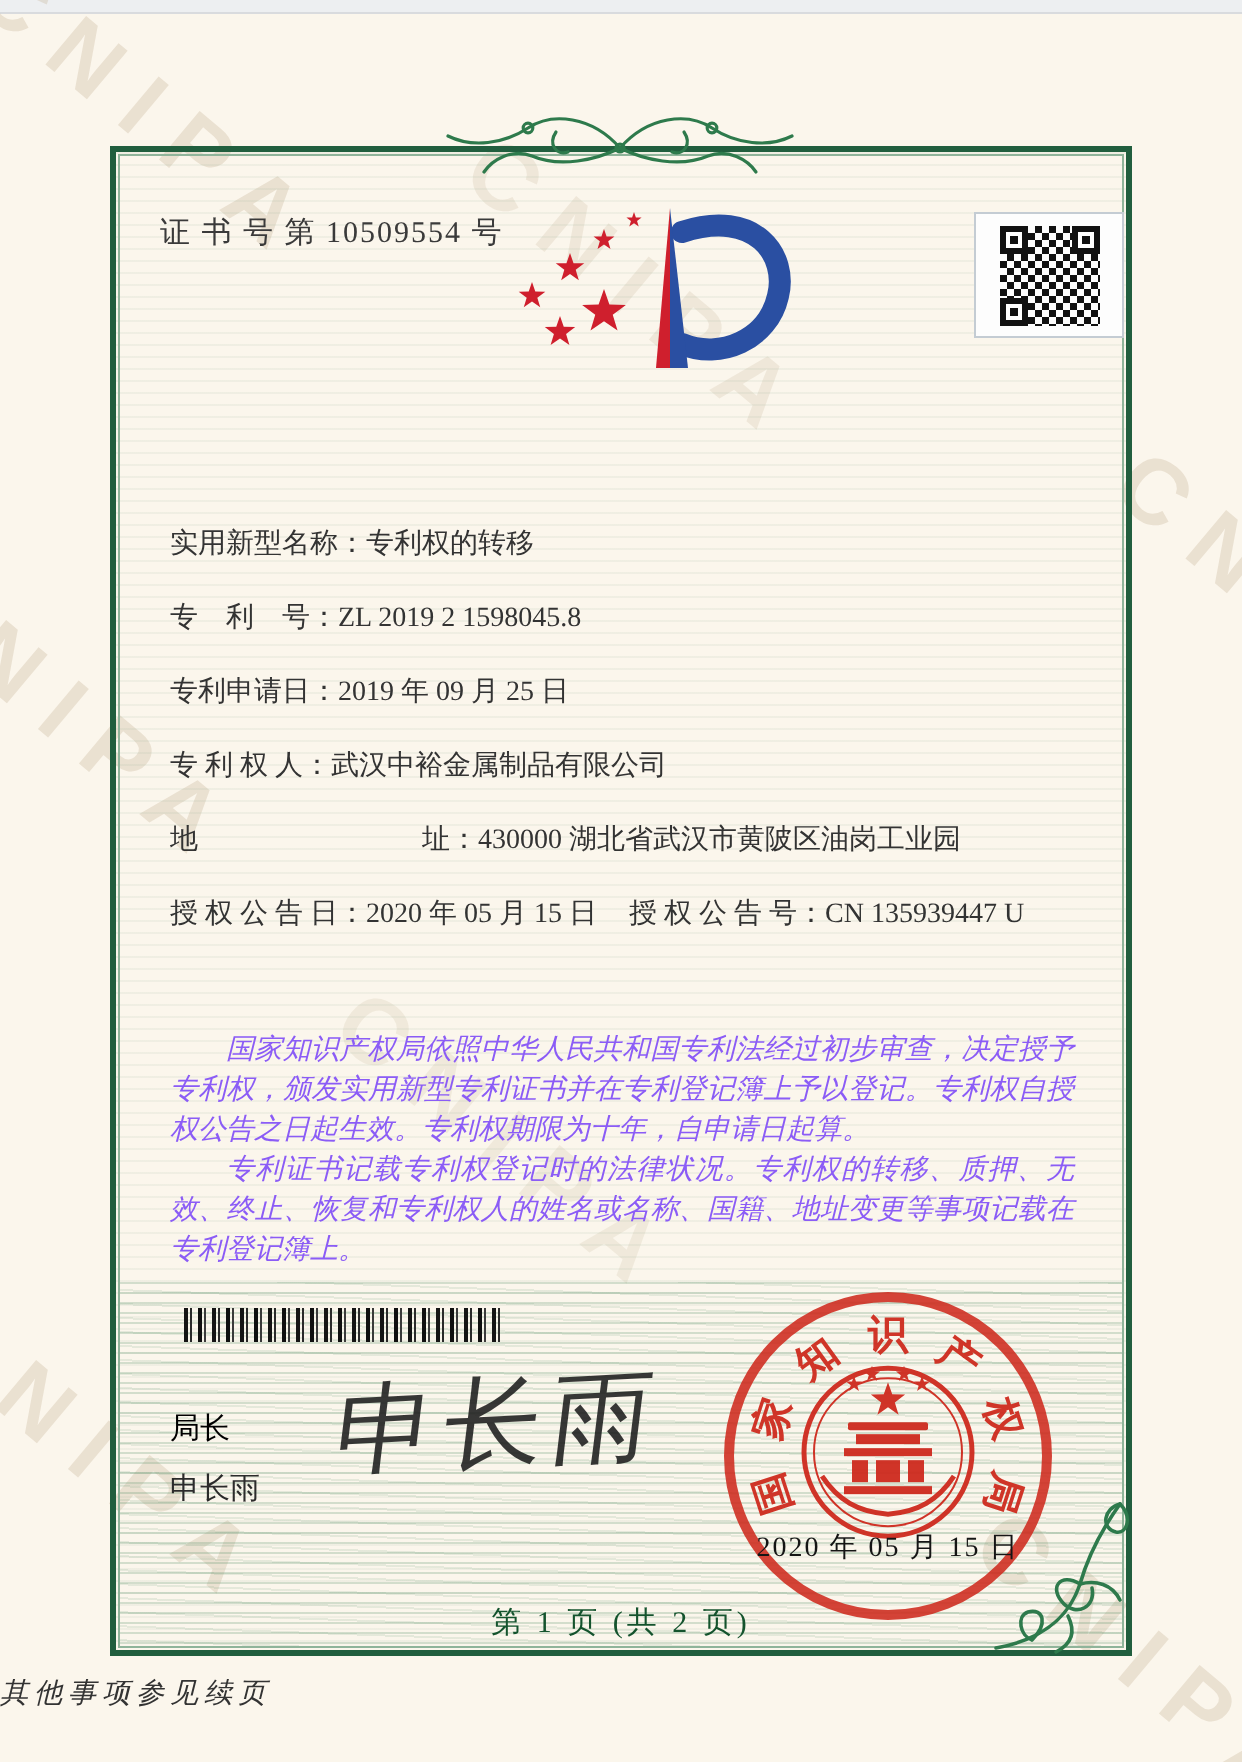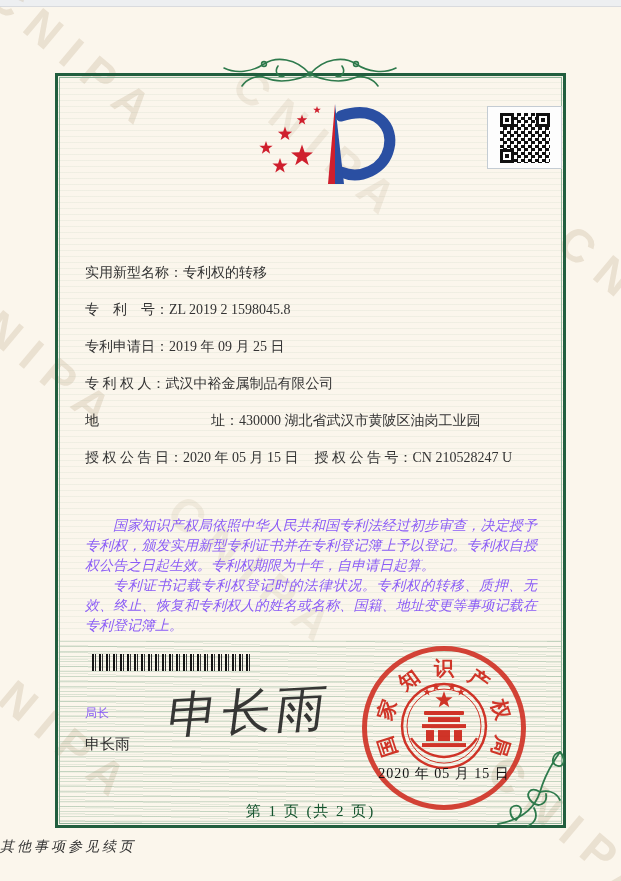--- a/index.html
+++ b/index.html
@@ -62,21 +62,21 @@
     font-size:14px; line-height:20px; color:#8b5cf6; text-align:justify; font-style:italic; }
   .paras p { text-indent:2em; }
 
   .barcode { position:absolute; left:92px; top:654px; width:158px; height:17px; z-index:3;
     background:repeating-linear-gradient(90deg,
       #151515 0 2px, rgba(0,0,0,0) 2px 3px,
       #2a2a2a 3px 4px, rgba(0,0,0,0) 4px 7px,
       #101010 7px 9px, rgba(0,0,0,0) 9px 10px,
       #3a3a3a 10px 11px, rgba(0,0,0,0) 11px 14px); }
 
-  .director-label { position:absolute; left:85px; top:705px; z-index:4; font-size:12px; color:#8b5cf6; }
+  .director-label { position:absolute; left:85px; top:705px; z-index:4; font-size:15px; color:#000000; }
   .director-name  { position:absolute; left:85px; top:735px; z-index:4; font-size:15px; color:#2b2b2b; }
   .autograph { position:absolute; left:168px; top:686px; width:190px; z-index:4;
     font-size:50px; color:#1d1d1d; letter-spacing:4px; line-height:1;
     transform:rotate(-3deg) skewX(-10deg); opacity:.88; }
 
   .seal { position:absolute; left:362px; top:646px; width:164px; height:164px; z-index:5;
     border:5px solid rgba(206,42,30,.88); border-radius:50%; }
   .seal-char { position:absolute; left:50%; top:50%; width:22px; height:22px; margin:-11px 0 0 -11px;
     font-size:20px; font-weight:bold; color:rgba(206,42,30,.95); text-align:center; line-height:22px;
     transform:rotate(var(--a)) translateY(-60px); }
@@ -124,20 +124,21 @@
   <svg class="flourish-corner" width="74" height="88" viewBox="0 0 74 88">
     <g fill="none" stroke="#2e7a4c" stroke-width="1.8" stroke-linecap="round">
       <path d="M4,82 C26,78 40,68 46,50 C50,36 56,24 66,10"></path>
       <path d="M46,50 C36,44 30,52 38,60 C44,66 54,62 52,52"></path>
       <path d="M66,10 C58,12 56,22 64,24 C70,25 72,16 66,10"></path>
       <path d="M22,78 C30,70 28,62 20,64 C14,66 16,76 22,78"></path>
       <path d="M46,50 C54,48 62,50 66,58 M40,66 C44,74 42,80 34,84"></path>
     </g>
   </svg>
 
+  <div class="cert-no">证 书 号 第 10509554 号</div>
 
   <svg class="logo" width="160" height="92" viewBox="0 0 160 92">
     <defs>
       <polygon id="lstar" points="0,-10 2.35,-3.24 9.51,-3.09 3.80,1.24 5.88,8.09 0,4 -5.88,8.09 -3.80,1.24 -9.51,-3.09 -2.35,-3.24"></polygon>
     </defs>
     <g>
       <path d="M101,18 C138,6 154,30 149,50 C144,72 120,82 101,74" fill="none" stroke="#2a4fa2" stroke-width="11" stroke-linecap="round"></path>
       <polygon points="95,6 88,86 95,86" fill="#cf1f2d"></polygon>
       <polygon points="95,6 95,86 104,86" fill="#2a4fa2"></polygon>
     </g>
@@ -170,21 +171,21 @@
     <div class="row">
       <span class="lbl">专利申请日：</span><span class="val">2019 年 09 月 25 日</span>
     </div>
     <div class="row">
       <span class="lbl">专 利 权 人：</span><span class="val">武汉中裕金属制品有限公司</span>
     </div>
     <div class="row">
       <span class="lbl">地　　　　　　　　址：</span><span class="val">430000  湖北省武汉市黄陂区油岗工业园</span>
     </div>
     <div class="row">
-      <span class="lbl">授 权 公 告 日：</span><span class="val">2020 年 05 月 15 日</span><span class="grant-gap"></span><span class="lbl">授 权 公 告 号：</span><span class="val">CN 210528247 U</span>
+      <span class="lbl">授 权 公 告 日：</span><span class="val">2020 年 05 月 15 日</span><span class="grant-gap"></span><span class="lbl">授 权 公 告 号：</span><span class="val">CN 135939447 U</span>
     </div>
   </div>
 
   <div class="paras">
     <p>国家知识产权局依照中华人民共和国专利法经过初步审查，决定授予专利权，颁发实用新型专利证书并在专利登记簿上予以登记。专利权自授权公告之日起生效。专利权期限为十年，自申请日起算。</p>
     <p>专利证书记载专利权登记时的法律状况。专利权的转移、质押、无效、终止、恢复和专利权人的姓名或名称、国籍、地址变更等事项记载在专利登记簿上。</p>
   </div>
 
   <div class="barcode"></div>
 

